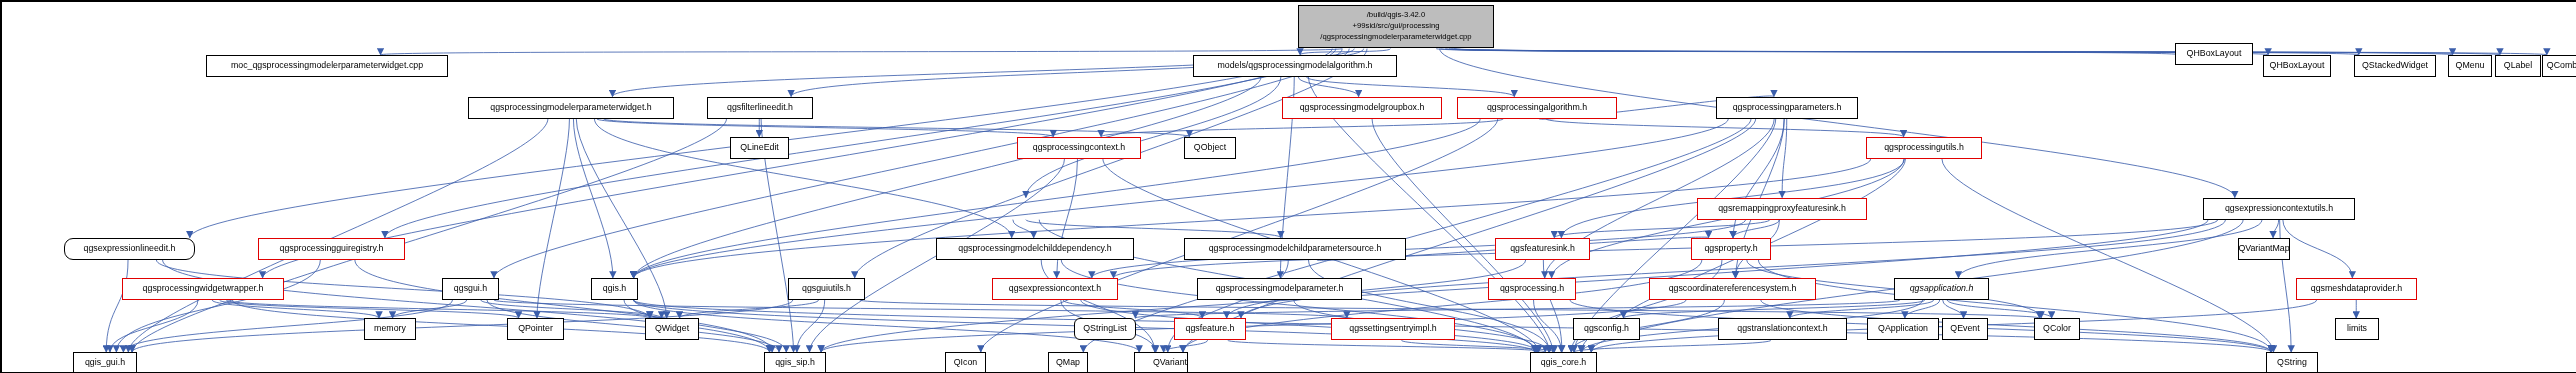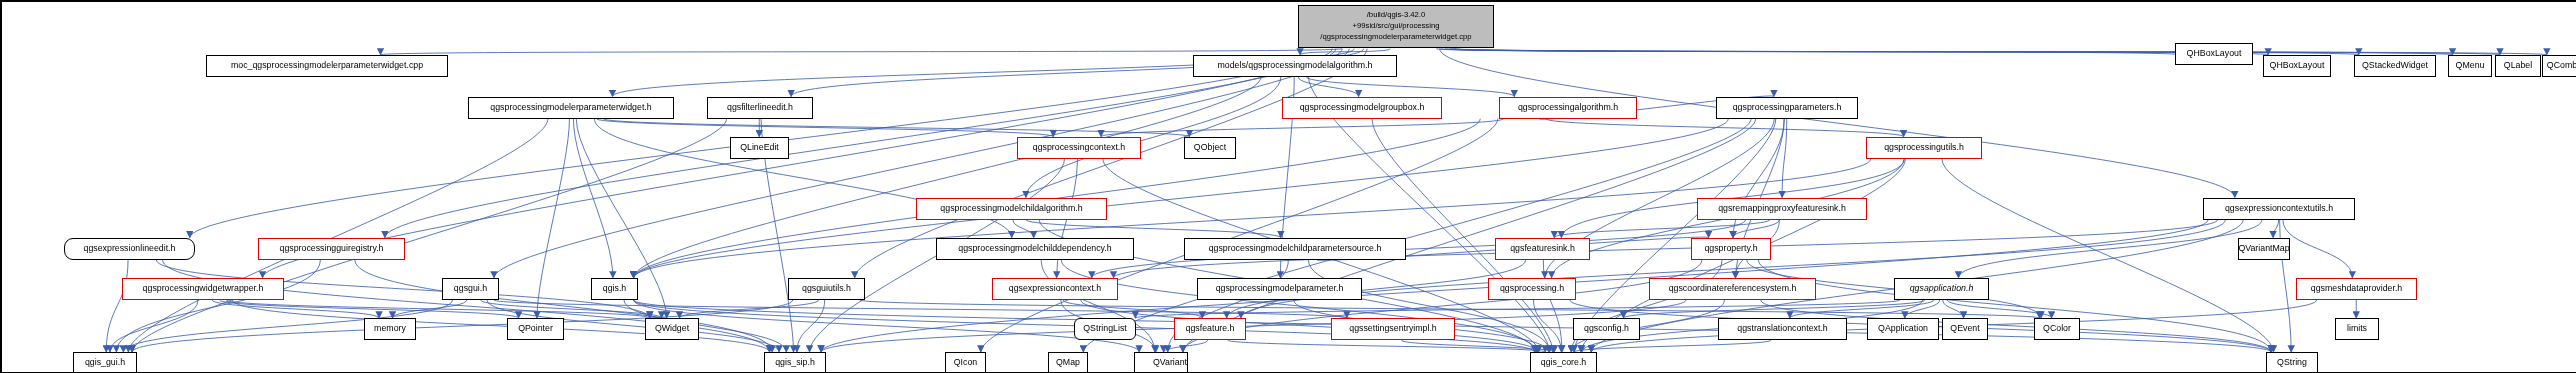--- a/index.html
+++ b/index.html
@@ -184,27 +184,26 @@
       <div class="node" style="left: 1191px; top: 53px; width: 204px; height: 21.6px;">models/qgsprocessingmodelalgorithm.h</div>
       <div class="node" style="left: 2173px; top: 41px; width: 78px; height: 21.6px;">QHBoxLayout</div>
       <div class="node" style="left: 2261px; top: 53px; width: 68px; height: 21.6px;">QHBoxLayout</div>
       <div class="node" style="left: 2352px; top: 53px; width: 82px; height: 21.6px;">QStackedWidget</div>
       <div class="node" style="left: 2446px; top: 53px; width: 44px; height: 21.6px;">QMenu</div>
       <div class="node" style="left: 2493px; top: 53px; width: 46px; height: 21.6px;">QLabel</div>
       <div class="node" style="left: 2540px; top: 53px; width: 60px; height: 21.6px;">QComboBox</div>
       <div class="node" style="left: 466px; top: 95px; width: 206px; height: 21.6px;">qgsprocessingmodelerparameterwidget.h</div>
       <div class="node" style="left: 705px; top: 95px; width: 106px; height: 21.6px;">qgsfilterlineedit.h</div>
       <div class="node truncated" style="left: 1280px; top: 95px; width: 160px; height: 21.6px;">qgsprocessingmodelgroupbox.h</div>
-      <div class="node truncated" style="left: 1455px; top: 95px; width: 138px; height: 21.6px; margin-left: 42px;">qgsprocessingalgorithm.h</div>
+      <div class="node truncated" style="left: 1455px; top: 95px; width: 160px; height: 21.6px;">qgsprocessingalgorithm.h</div>
       <div class="node" style="left: 1714px; top: 95px; width: 142px; height: 21.6px;">qgsprocessingparameters.h</div>
       <div class="node" style="left: 728px; top: 135px; width: 59px; height: 21.6px;">QLineEdit</div>
       <div class="node truncated" style="left: 1015px; top: 135px; width: 124px; height: 21.6px;">qgsprocessingcontext.h</div>
       <div class="node" style="left: 1182px; top: 135px; width: 52px; height: 21.6px;">QObject</div>
       <div class="node truncated" style="left: 1864px; top: 135px; width: 116px; height: 21.6px;">qgsprocessingutils.h</div>
-      <div class="node truncated" style="left: 914px; top: 196px; width: 191px; height: 21.6px;">qgsprocessingmodelchildalgorithm.h</div>
       <div class="node truncated" style="left: 1695px; top: 196px; width: 170px; height: 21.6px;">qgsremappingproxyfeaturesink.h</div>
       <div class="node" style="left: 2201px; top: 196px; width: 152px; height: 21.6px;">qgsexpressioncontextutils.h</div>
       <div class="node" style="left: 62px; top: 236px; width: 131px; height: 21.6px; border-radius: 9px;">qgsexpressionlineedit.h</div>
       <div class="node truncated" style="left: 256px; top: 236px; width: 147px; height: 21.6px;">qgsprocessingguiregistry.h</div>
       <div class="node" style="left: 934px; top: 236px; width: 198px; height: 21.6px;">qgsprocessingmodelchilddependency.h</div>
       <div class="node" style="left: 1182px; top: 236px; width: 222px; height: 21.6px;">qgsprocessingmodelchildparametersource.h</div>
       <div class="node truncated" style="left: 1493px; top: 236px; width: 95px; height: 21.6px;">qgsfeaturesink.h</div>
       <div class="node truncated" style="left: 1689px; top: 236px; width: 80px; height: 21.6px;">qgsproperty.h</div>
       <div class="node" style="left: 2236px; top: 236px; width: 52px; height: 21.6px;">QVariantMap</div>
       <div class="node truncated" style="left: 120px; top: 276px; width: 162px; height: 21.6px;">qgsprocessingwidgetwrapper.h</div>

